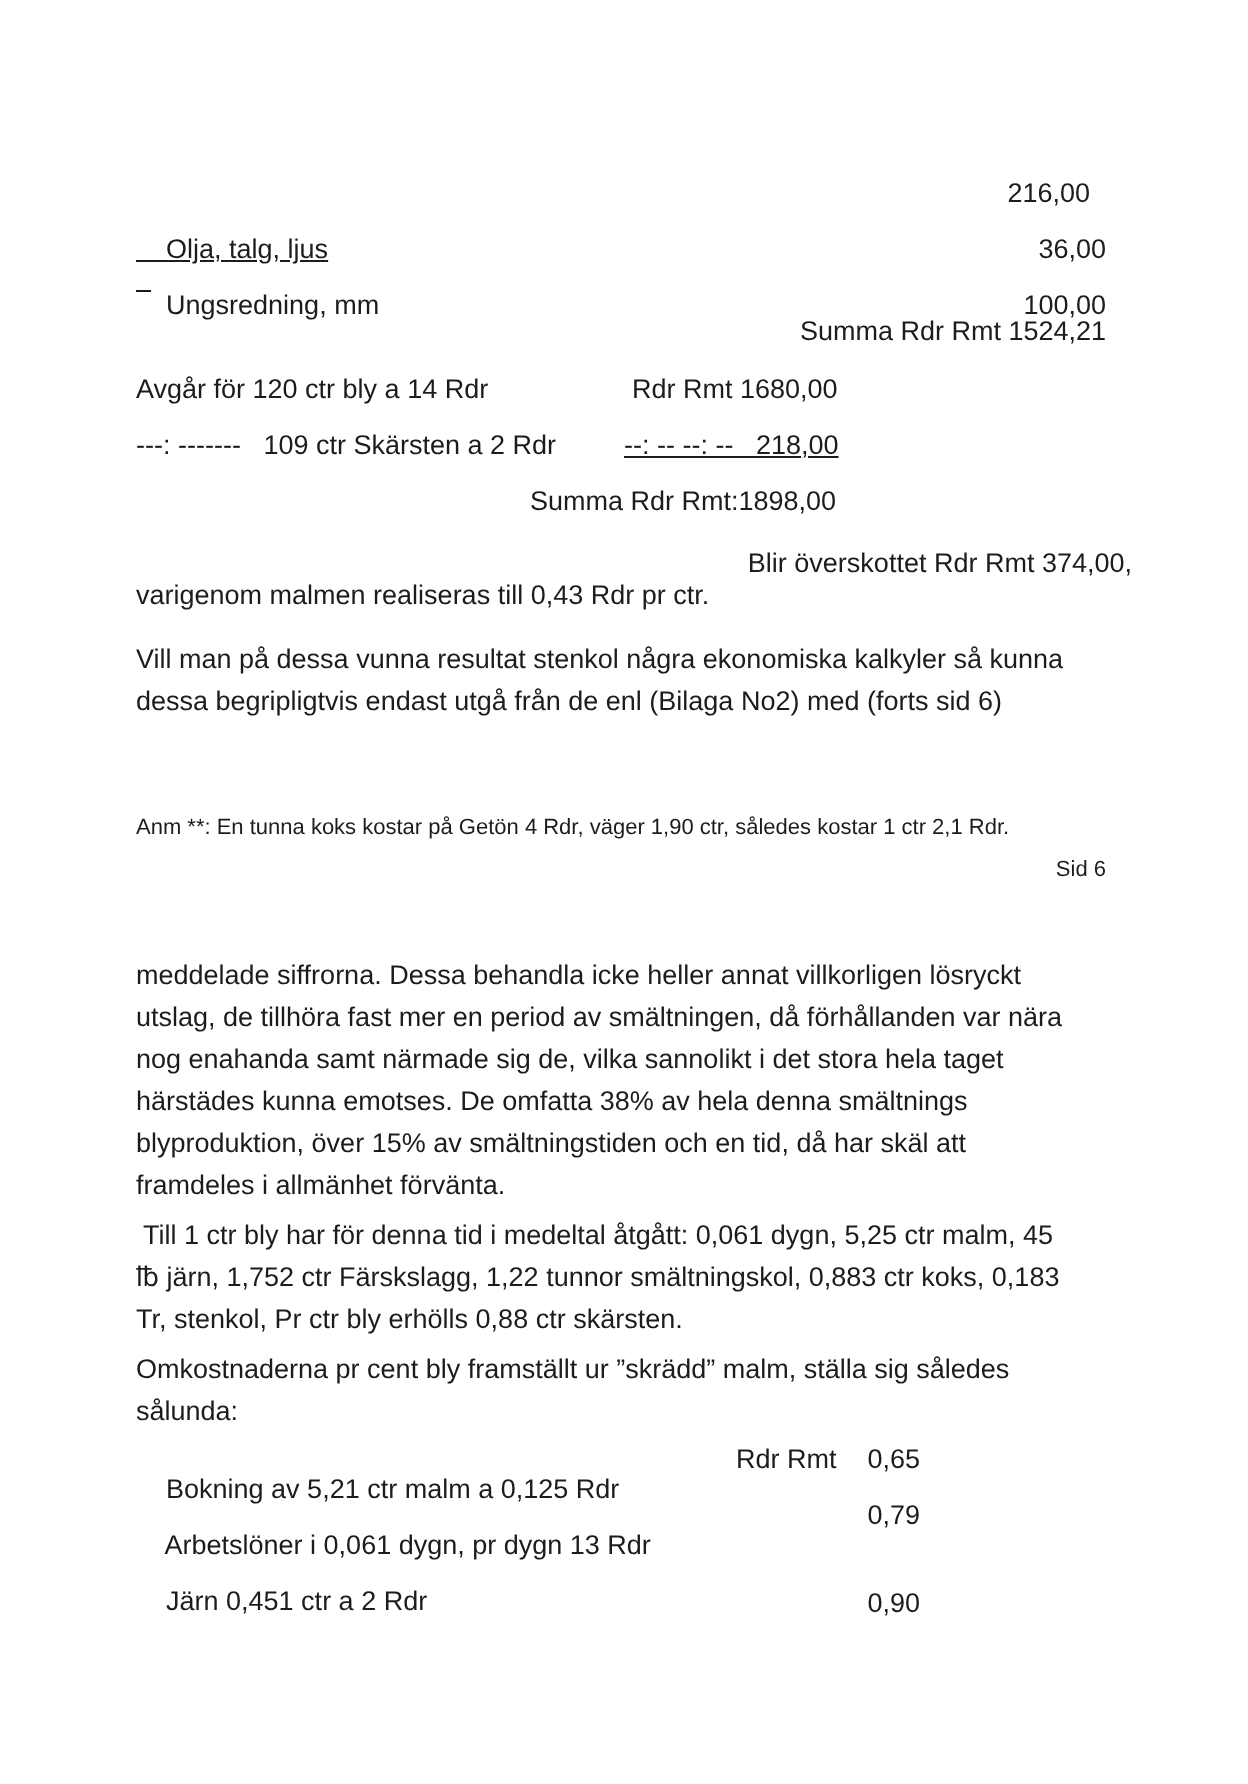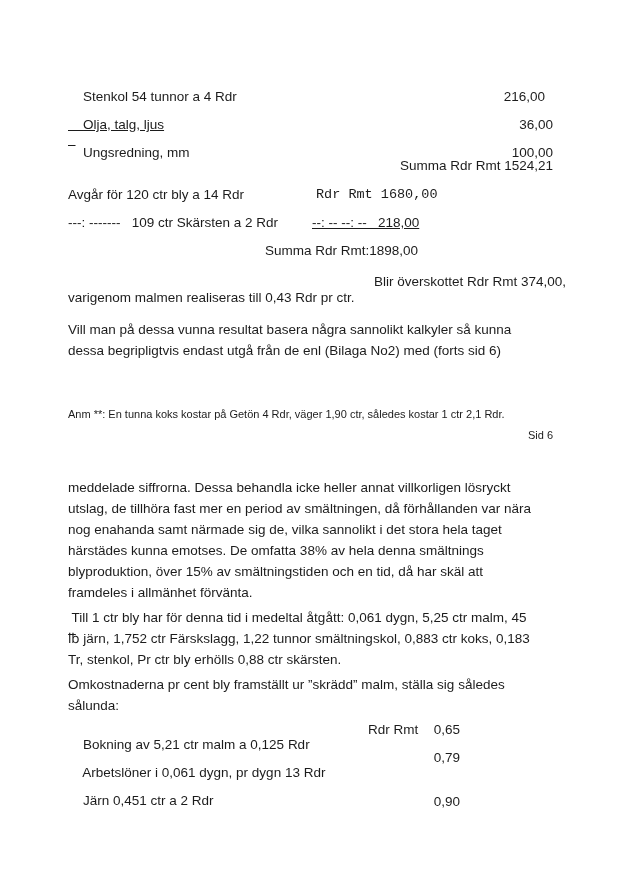--- a/index.html
+++ b/index.html
@@ -18,23 +18,20 @@
   .para .line { white-space:pre; line-height:21px; }
   .small { font-size:11px; }
   .small-para .line { line-height:19px; }
   .right { text-align:right; }
 </style>
 </head>
 <body>
 
 <div class="page">
 
-  <div class="abs" style="left:68px; top:74px;">
-    <span>Stenkol 54 tunnor a 4 Rdr</span>
-  </div>
   <div class="abs right" style="left:392px; top:74px; width:153px;">
     <span>216,00</span>
   </div>
 
   <div class="abs" style="left:68px; top:102px;text-decoration:underline;">
     <span>Olja, talg, ljus</span>
   </div>
   <div class="abs right" style="left:400px; top:102px; width:153px;">
     <span>36,00</span>
   </div>
@@ -42,32 +39,32 @@
   <div class="abs" style="left:68px; top:130px;">
     <span>Ungsredning, mm</span>
   </div>
   <div class="abs right" style="left:400px; top:130px; width:153px;">
     <span>100,00</span>
   </div>
 
   <div class="abs right" style="left:300px; top:158px; width:253px;">Summa Rdr Rmt 1524,21</div>
 
   <div class="abs" style="left:68px; top:187px;">Avgår för 120 ctr bly a 14 Rdr</div>
-  <div class="abs" style="left:316px; top:187px;font-family:Liberation Mono, monospace;">Rdr Rmt 1680,00</div>
+  <div class="abs" style="left:316px; top:187px;">Rdr Rmt 1680,00</div>
 
   <div class="abs" style="left:68px; top:215px;">---: -------   109 ctr Skärsten a 2 Rdr</div>
   <div class="abs" style="left:312px; top:215px;text-decoration:underline;">--: -- --: --   218,00</div>
 
   <div class="abs" style="left:265px; top:243px;">Summa Rdr Rmt:1898,00</div>
 
   <div class="abs" style="right:58px; top:274px;">Blir överskottet Rdr Rmt 374,00,</div>
   <div class="abs" style="left:68px; top:290px;">varigenom malmen realiseras till 0,43 Rdr pr ctr.</div>
 
   <div class="para" style="left:68px; top:319px;">
-    <div class="line">Vill man på dessa vunna resultat basera några sannolikt kalkyler så kunna</div>
+    <div class="line">Vill man på dessa vunna resultat stenkol några ekonomiska kalkyler så kunna</div>
     <div class="line">dessa begripligtvis endast utgå från de enl (Bilaga No2) med (forts sid 6)</div>
   </div>
 
 
   <div class="abs small" style="left:68px; top:408px;">Anm **: En tunna koks kostar på Getön 4 Rdr, väger 1,90 ctr, således kostar 1 ctr 2,1 Rdr.</div>
 
   <div class="abs small right" style="left:400px; top:429px; width:153px;">Sid 6</div>
 
   <div class="para" style="left:68px; top:477px;">
     <div class="line">meddelade siffrorna. Dessa behandla icke heller annat villkorligen lösryckt</div>

